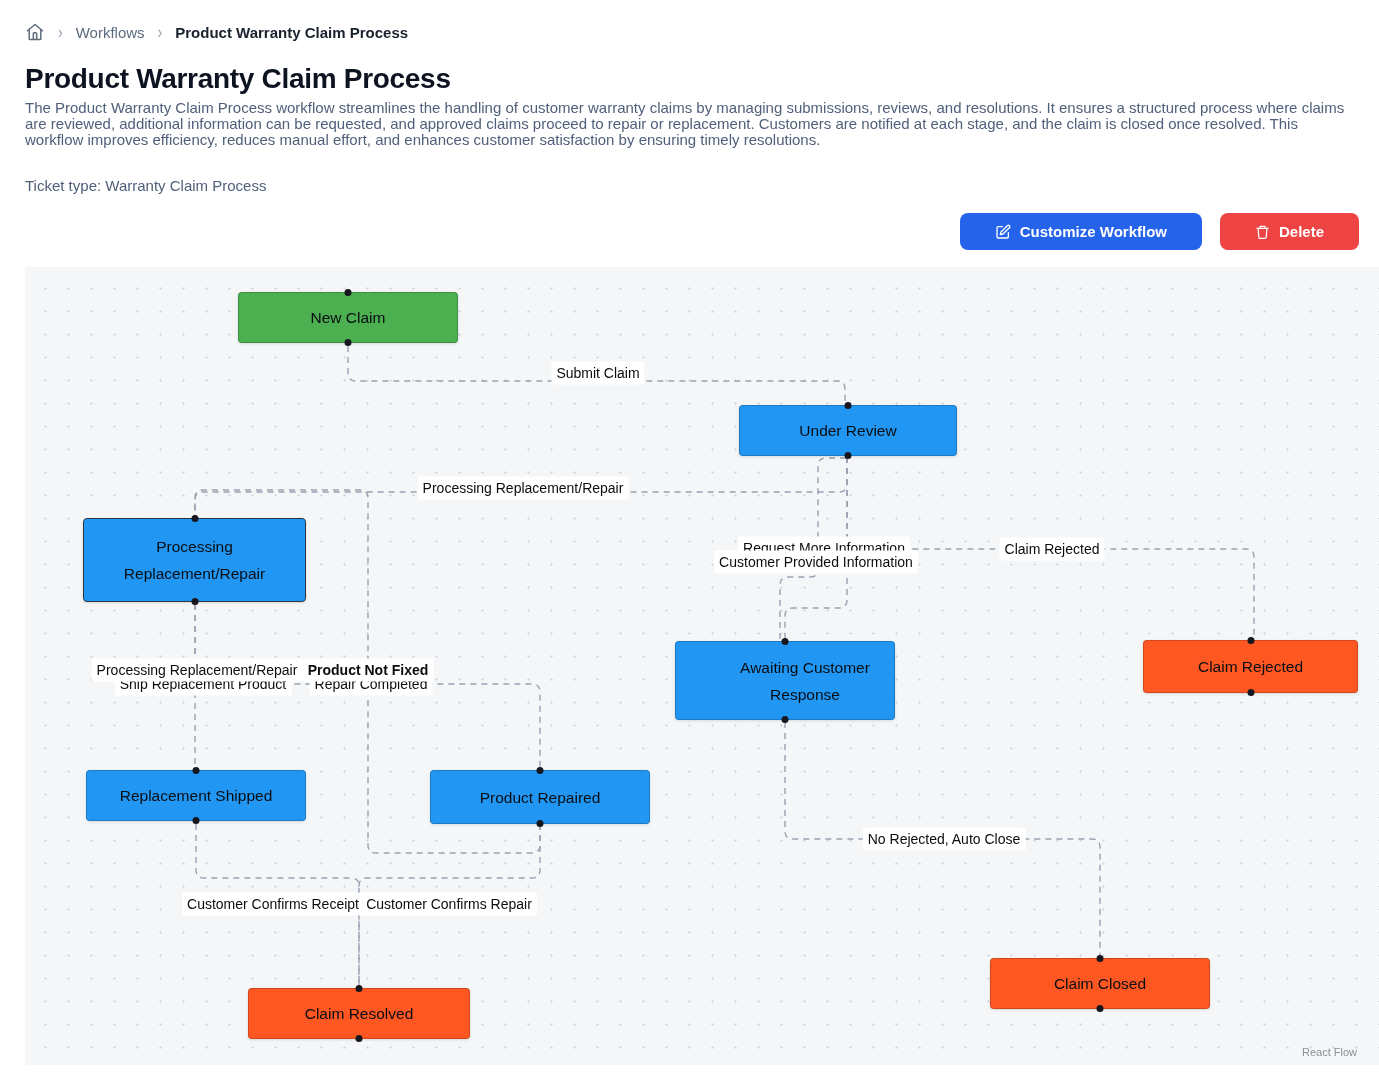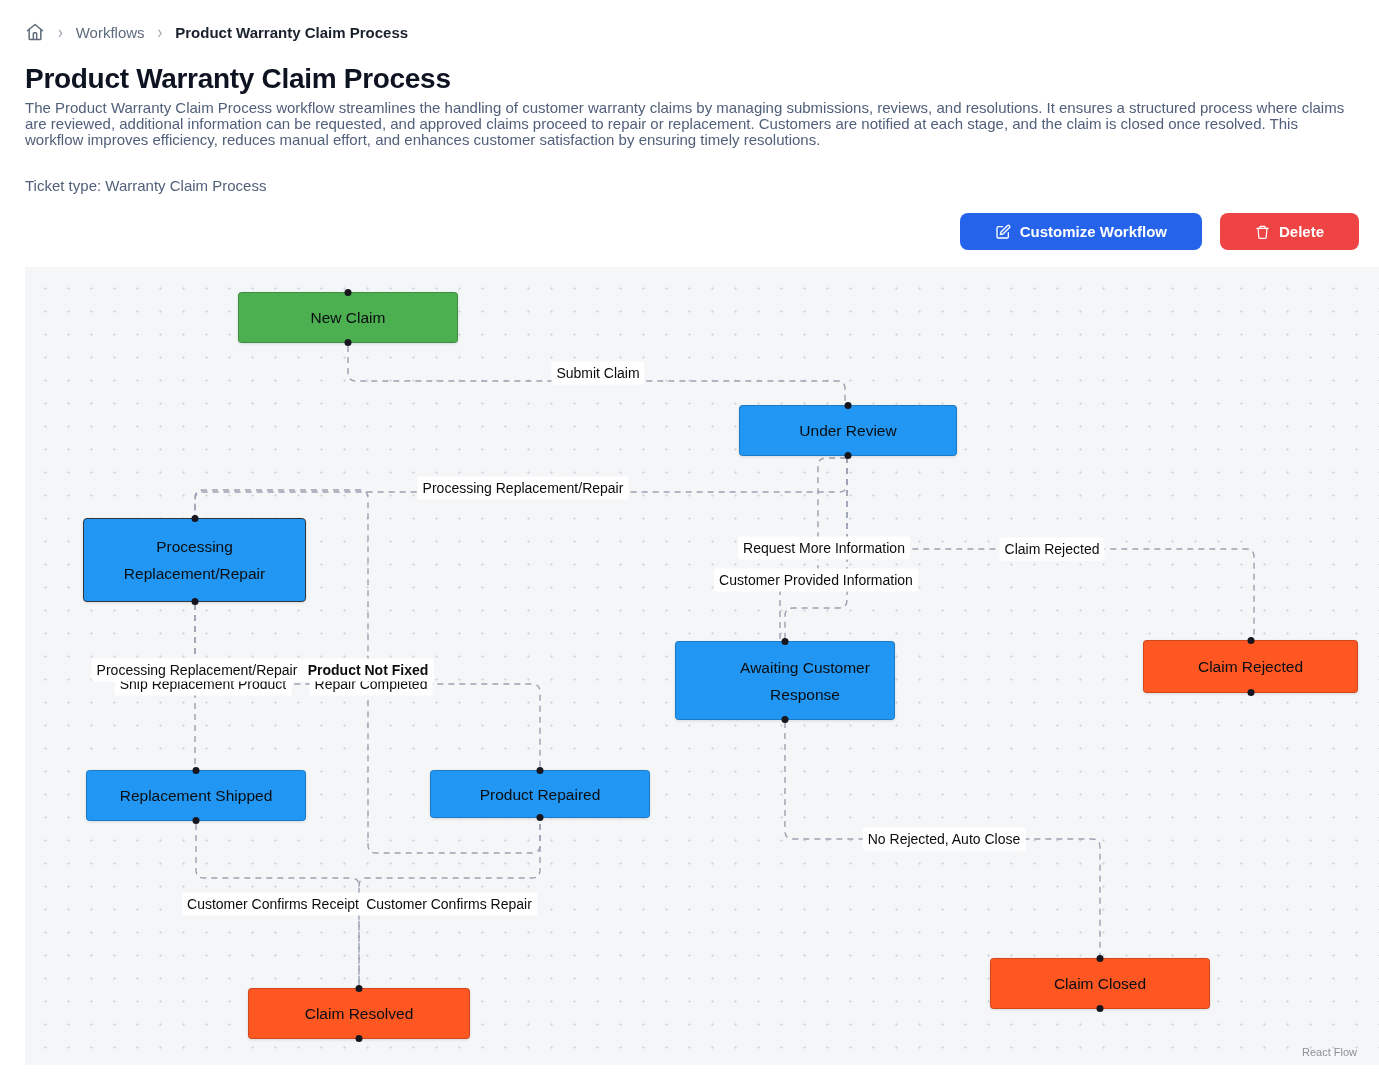--- a/index.html
+++ b/index.html
@@ -102,21 +102,21 @@
         <path d="M170,337 V409 Q170,417 178,417 H507 Q515,417 515,425 V501"></path>
         <path d="M515,557 V578 Q515,586 507,586 H351 Q343,586 343,578 V231 Q343,223 335,223 H178 Q170,223 170,231 V249"></path>
         <path d="M171,557 V603 Q171,611 179,611 H326 Q334,611 334,619 V719"></path>
         <path d="M515,557 V603 Q515,611 507,611 H342 Q334,611 334,619 V719"></path>
         <path d="M760,455 V564 Q760,572 768,572 H1067 Q1075,572 1075,580 V689"></path>
       </svg>
     <div id="labels-layer">
         <div class="edge-label" style="left: 573px; top: 106px; z-index: 2;">Submit Claim</div>
         <div class="edge-label" style="left: 498px; top: 221px; z-index: 2;">Processing Replacement/Repair</div>
         <div class="edge-label" style="left: 799px; top: 281px; z-index: 2;">Request More Information</div>
-        <div class="edge-label" style="left: 791px; top: 295px; z-index: 3; margin-top: 18px;">Customer Provided Information</div>
+        <div class="edge-label" style="left: 791px; top: 295px; z-index: 3;">Customer Provided Information</div>
         <div class="edge-label" style="left: 1027px; top: 282px; z-index: 2;">Claim Rejected</div>
         <div class="edge-label" style="left: 178px; top: 417px; z-index: 2;">Ship Replacement Product</div>
         <div class="edge-label" style="left: 346px; top: 417px; z-index: 3;">Repair Completed</div>
         <div class="edge-label" style="left: 172px; top: 403px; z-index: 4;">Processing Replacement/Repair</div>
         <div class="edge-label" style="left: 343px; top: 403px; z-index: 5; font-weight: bold;">Product Not Fixed</div>
         <div class="edge-label" style="left: 248px; top: 637px; z-index: 2;">Customer Confirms Receipt</div>
         <div class="edge-label" style="left: 424px; top: 637px; z-index: 3;">Customer Confirms Repair</div>
         <div class="edge-label" style="left: 919px; top: 572px; z-index: 2;">No Rejected, Auto Close</div>
       </div>
     <div id="nodes-layer">
@@ -143,21 +143,21 @@
         <div class="flow-node" style="left: 1118px; top: 373px; width: 215px; height: 53px; background: rgb(255, 87, 34);">
           <div>Claim Rejected</div>
           <span class="handle top"></span>
           <span class="handle bottom"></span>
         </div>
         <div class="flow-node" style="left: 61px; top: 503px; width: 220px; height: 51px; background: rgb(33, 150, 243);">
           <div>Replacement Shipped</div>
           <span class="handle top"></span>
           <span class="handle bottom"></span>
         </div>
-        <div class="flow-node" style="left: 405px; top: 503px; width: 220px; height: 48px; background: rgb(33, 150, 243);">
+        <div class="flow-node" style="left: 405px; top: 503px; width: 220px; height: 54px; background: rgb(33, 150, 243);">
           <div>Product Repaired</div>
           <span class="handle top"></span>
           <span class="handle bottom"></span>
         </div>
         <div class="flow-node" style="left: 223px; top: 721px; width: 222px; height: 51px; background: rgb(255, 87, 34);">
           <div>Claim Resolved</div>
           <span class="handle top"></span>
           <span class="handle bottom"></span>
         </div>
         <div class="flow-node" style="left: 965px; top: 691px; width: 220px; height: 51px; background: rgb(255, 87, 34);">

